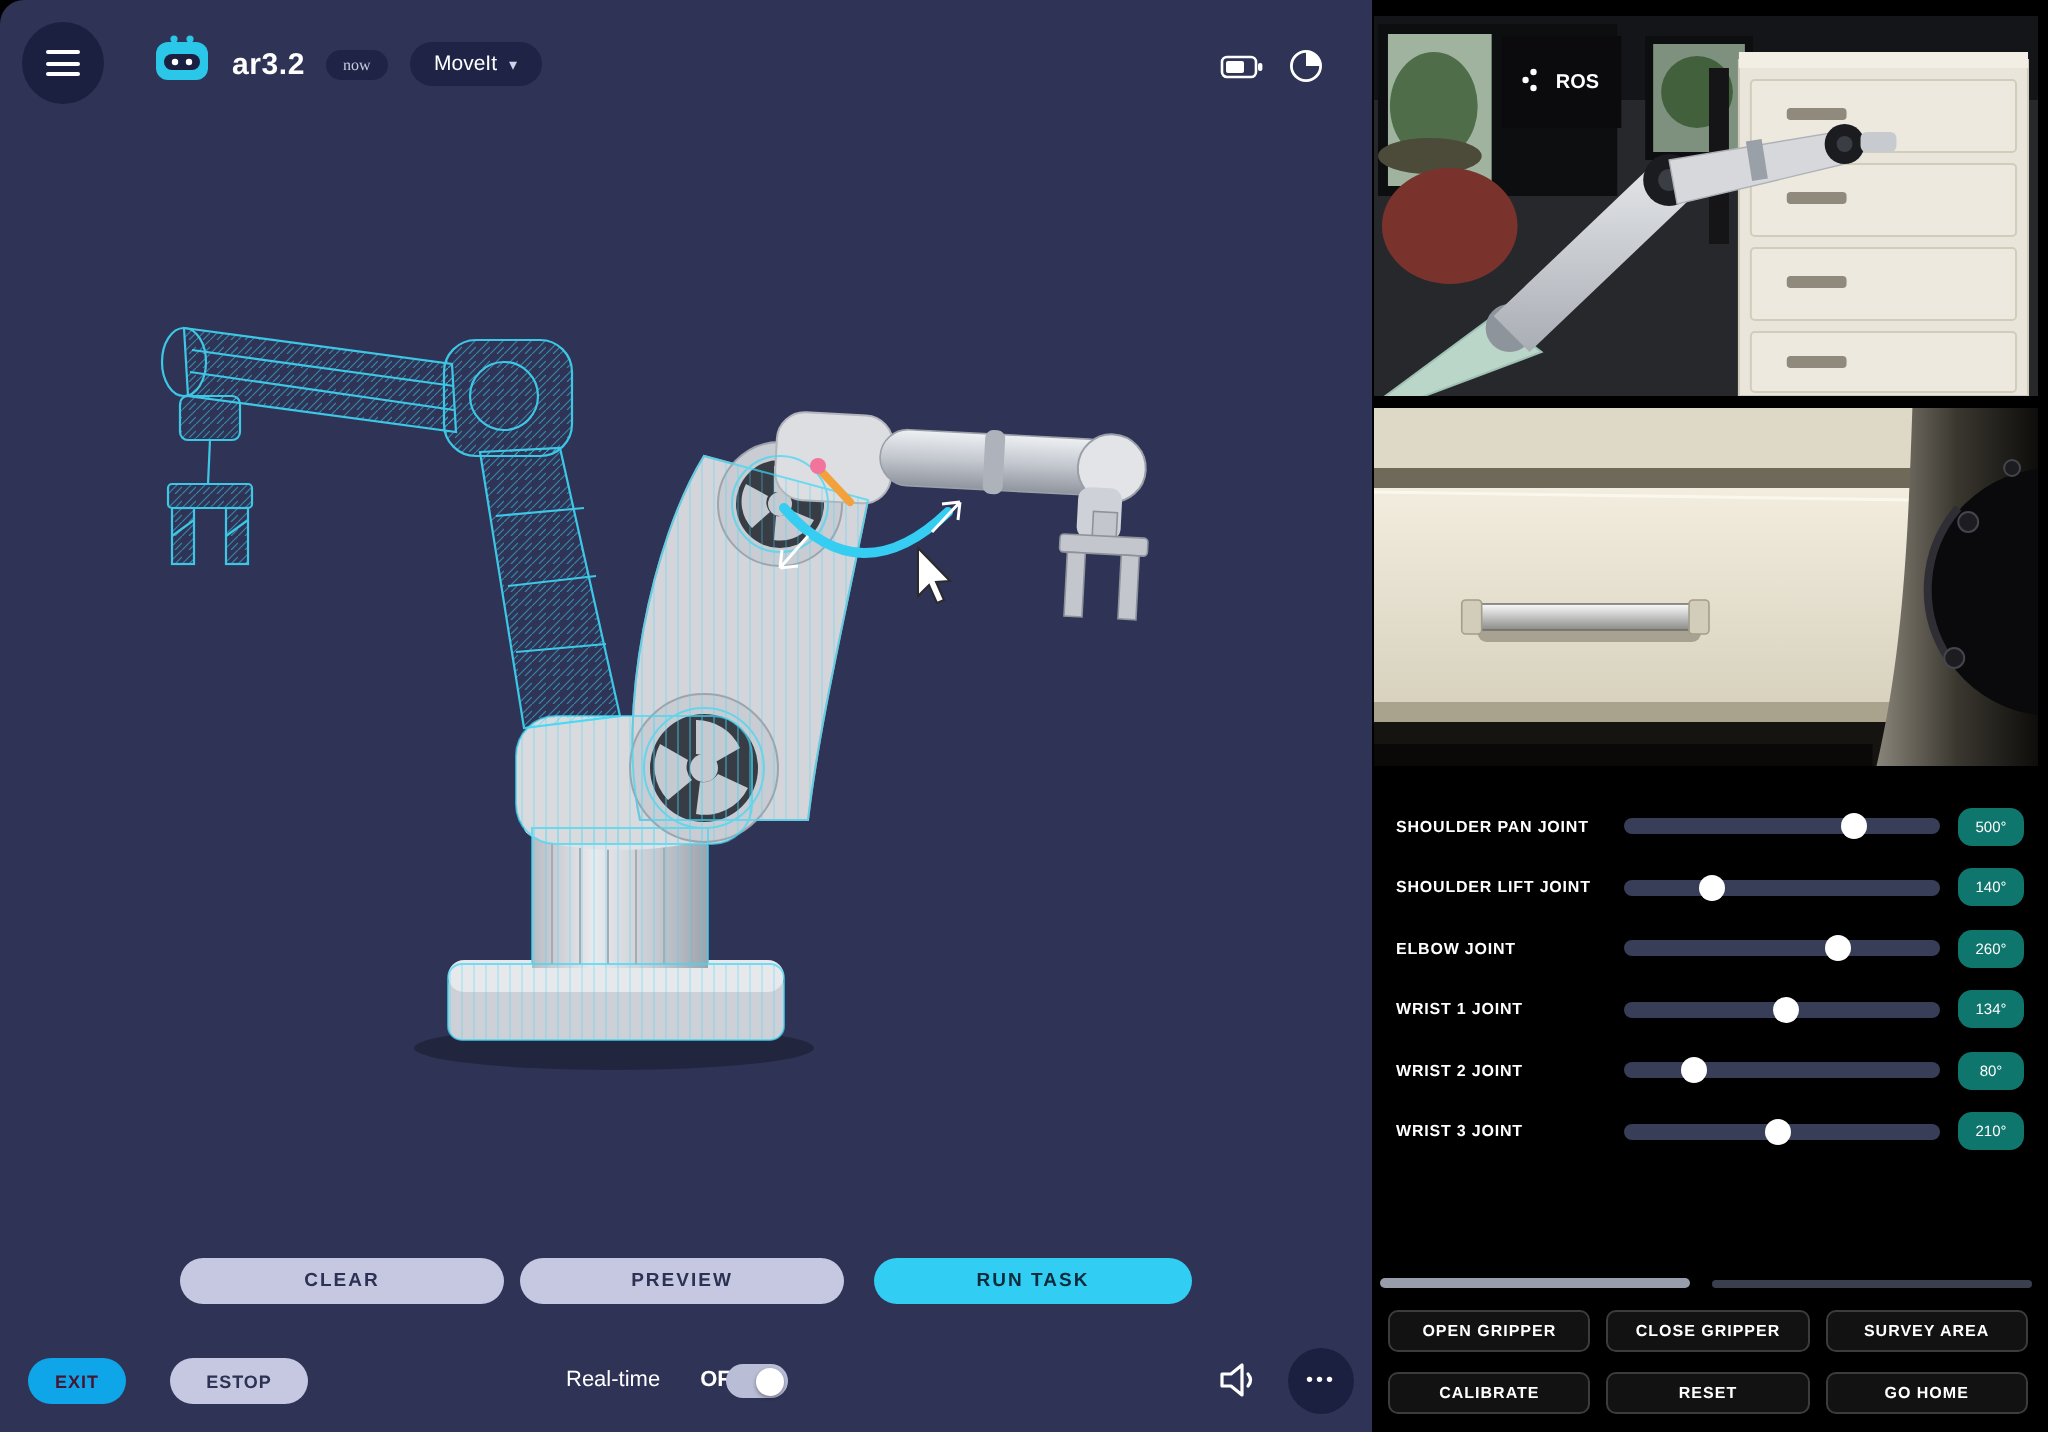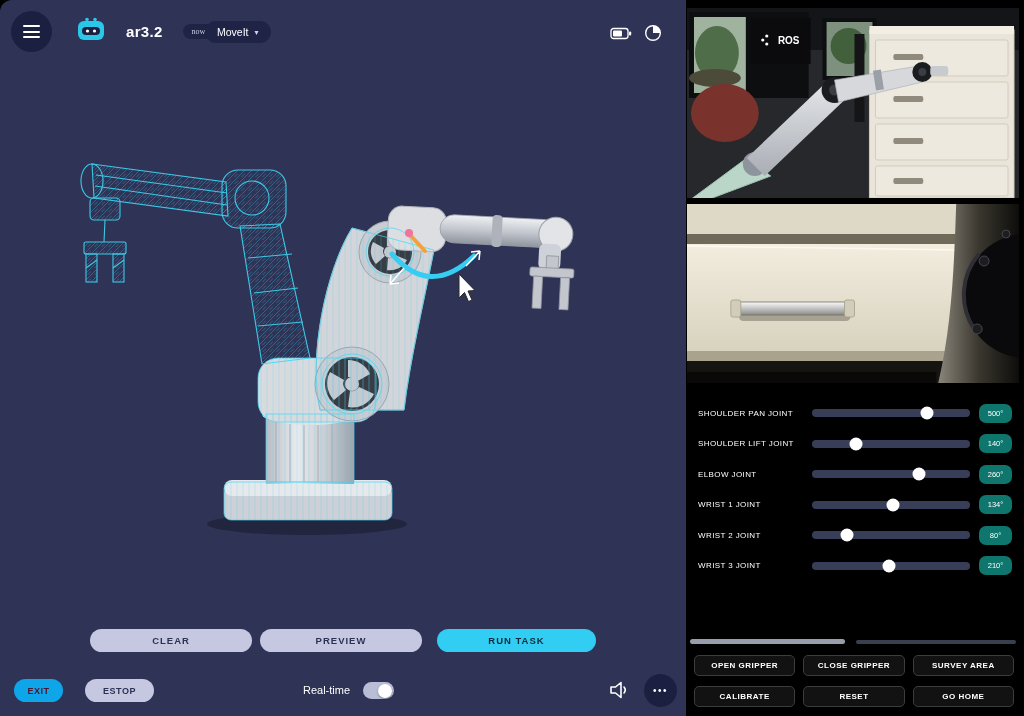--- a/index.html
+++ b/index.html
@@ -4,56 +4,56 @@
 <style>
   *{margin:0;padding:0;box-sizing:border-box;}
   html,body{width:1024px;height:716px;}
   body{font-family:"Liberation Sans",sans-serif;background:#000;overflow:hidden;}
   .app{display:flex;width:1024px;height:716px;}
 
   
   .left-panel{position:relative;width:686px;height:716px;background:#2f3457;flex:none;border-top-left-radius:12px;}
   .menu-btn{position:absolute;left:11px;top:11px;width:41px;height:41px;border-radius:50%;background:#1c2040;border:none;cursor:pointer;display:flex;flex-direction:column;align-items:center;justify-content:center;gap:3.5px;}
   .menu-btn span{display:block;width:17px;height:2px;background:#fff;border-radius:1px;}
-  .app-chip{position:absolute;left:76px;top:17px;display:flex;align-items:center;gap:20px;}
+  .app-chip{position:absolute;left:76px;top:17px;display:flex;align-items:center;gap:10px;}
   .app-name{color:#fff;font-size:15px;font-weight:bold;letter-spacing:.3px;}
   .now-badge{background:#1f2447;color:#c8cbe0;font-size:8px;padding:3px 9px;border-radius:9px;font-family:Liberation Serif, serif;}
   .planner-btn{position:absolute;left:205px;top:21px;height:22px;background:#1f2447;border:none;border-radius:12px;color:#fff;font-size:10.5px;padding:0 12px;display:flex;align-items:center;gap:6px;cursor:pointer;}
   .planner-btn .caret{font-size:8px;color:#cfd2e8;}
   .status-icons{position:absolute;right:24px;top:24px;display:flex;align-items:center;gap:12px;}
 
   .viewport{position:absolute;left:0;top:58px;width:686px;height:562px;cursor:grab;}
   .viewport svg{width:100%;height:100%;display:block;}
 
   .action-row{position:absolute;left:0;top:629px;width:686px;height:23px;}
   .pill-btn{position:absolute;height:23px;border:none;border-radius:12px;background:#c5c8e0;color:#2d3254;font-size:9.5px;font-weight:bold;letter-spacing:1px;cursor:pointer;}
   .btn-clear{left:90px;width:162px;}
   .btn-preview{left:260px;width:162px;}
   .btn-run{left:437px;width:159px;background:#31cdf2;color:#0d2b3c;}
 
   .footer{position:absolute;left:0;top:679px;width:686px;height:26px;}
   .btn-exit{position:absolute;left:14px;width:49px;height:23px;border-radius:12px;background:#0ea5e9;color:#471531;font-size:9px;font-weight:bold;letter-spacing:.5px;border:none;cursor:pointer;}
   .btn-estop{position:absolute;left:85px;width:69px;height:23px;border-radius:12px;background:#c5c8e0;color:#2d3254;font-size:9px;font-weight:bold;letter-spacing:.5px;border:none;cursor:pointer;}
-  .realtime{position:absolute;left:283px;top:5px;color:#fff;font-size:11px;display:flex;gap:20px;align-items:center;margin-left:20px;}
+  .realtime{position:absolute;left:283px;top:5px;color:#fff;font-size:11px;display:flex;gap:20px;align-items:center;}
   .realtime .state{font-weight:bold;}
   .toggle{position:absolute;left:363px;top:3px;width:31px;height:17px;border-radius:9px;background:#b9bdd6;cursor:pointer;}
   .toggle .knob{position:absolute;left:15px;top:1.5px;width:14px;height:14px;border-radius:50%;background:#fff;box-shadow:0 1px 2px rgba(0,0,0,.35);}
   .speaker-btn{position:absolute;left:606px;top:0;width:26px;height:24px;background:transparent;border:none;cursor:pointer;}
   .more-btn{position:absolute;left:644px;top:-5px;width:33px;height:33px;border-radius:50%;background:#1c2040;color:#fff;border:none;font-size:10px;letter-spacing:1.5px;cursor:pointer;}
 
   
   .right-panel{position:relative;width:338px;height:716px;background:#000;flex:none;display:flex;flex-direction:column;padding:8px 5px 9px 1px;}
   .camera{width:332px;overflow:hidden;flex:none;background:#111;}
   .camera svg{width:100%;height:100%;display:block;}
   .cam1{height:190px;margin-bottom:6px;}
   .cam2{height:179px;}
 
   .joints{margin-top:15px;}
   .joint-row{display:flex;align-items:center;height:30.5px;padding-left:11px;padding-right:7px;}
-  .joint-label{width:110px;flex:none;color:#fff;font-size:8px;font-weight:normal;letter-spacing:.4px;}
+  .joint-label{width:110px;flex:none;color:#fff;font-size:8px;font-weight:bold;letter-spacing:.4px;}
   .slider{position:relative;flex:1;height:8px;background:#383e57;border-radius:4px;margin:0 9px 0 4px;cursor:pointer;}
   .slider .thumb{position:absolute;top:50%;left:50%;transform:translate(-50%,-50%);width:13px;height:13px;border-radius:50%;background:#fff;cursor:grab;}
   .joint-value{flex:none;width:33px;height:19px;border-radius:7px;background:#0f766e;color:#fff;font-size:7.5px;display:flex;align-items:center;justify-content:center;}
 
   .spacer{flex:1;}
   .scroll-row{display:flex;align-items:center;gap:11px;padding:0 3px;margin-bottom:11px;}
   .sb-active{width:155px;height:5px;border-radius:3px;background:#979daa;cursor:pointer;}
   .sb-rest{flex:1;height:4px;border-radius:2px;background:#3a3f4d;cursor:pointer;}
   .ctrl-grid{display:grid;grid-template-columns:repeat(3,1fr);gap:10px 8px;padding:0 5px 0 7px;}
   .ctrl-btn{height:21px;background:#121212;border:1px solid #3c3c3c;border-radius:5px;color:#fff;font-size:8px;font-weight:bold;letter-spacing:.5px;cursor:pointer;}

